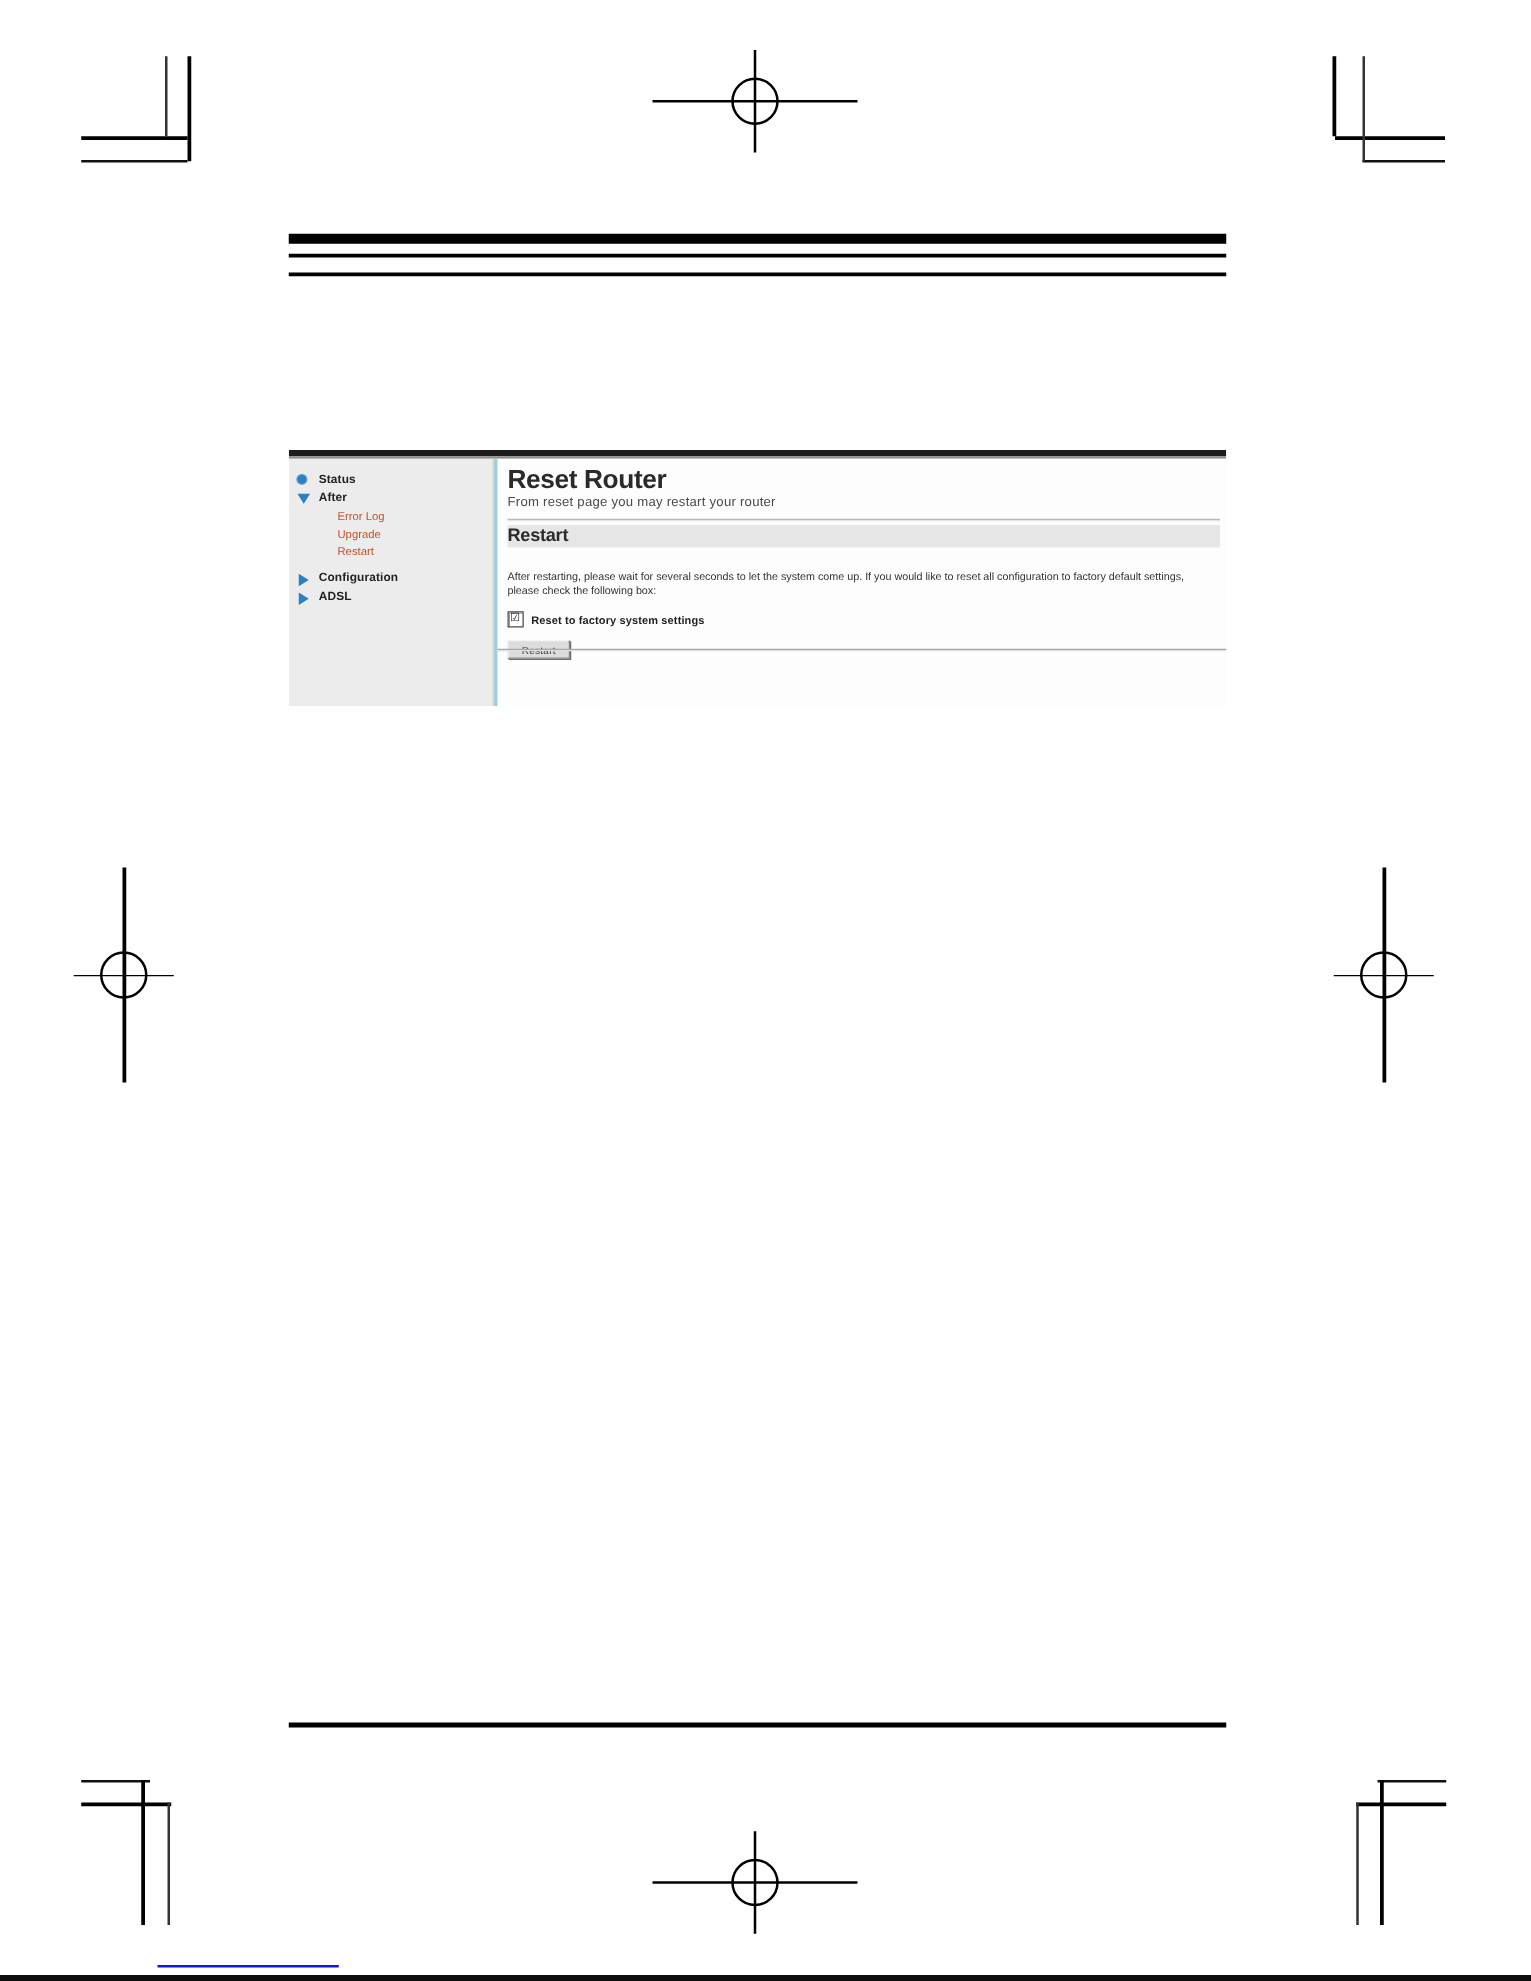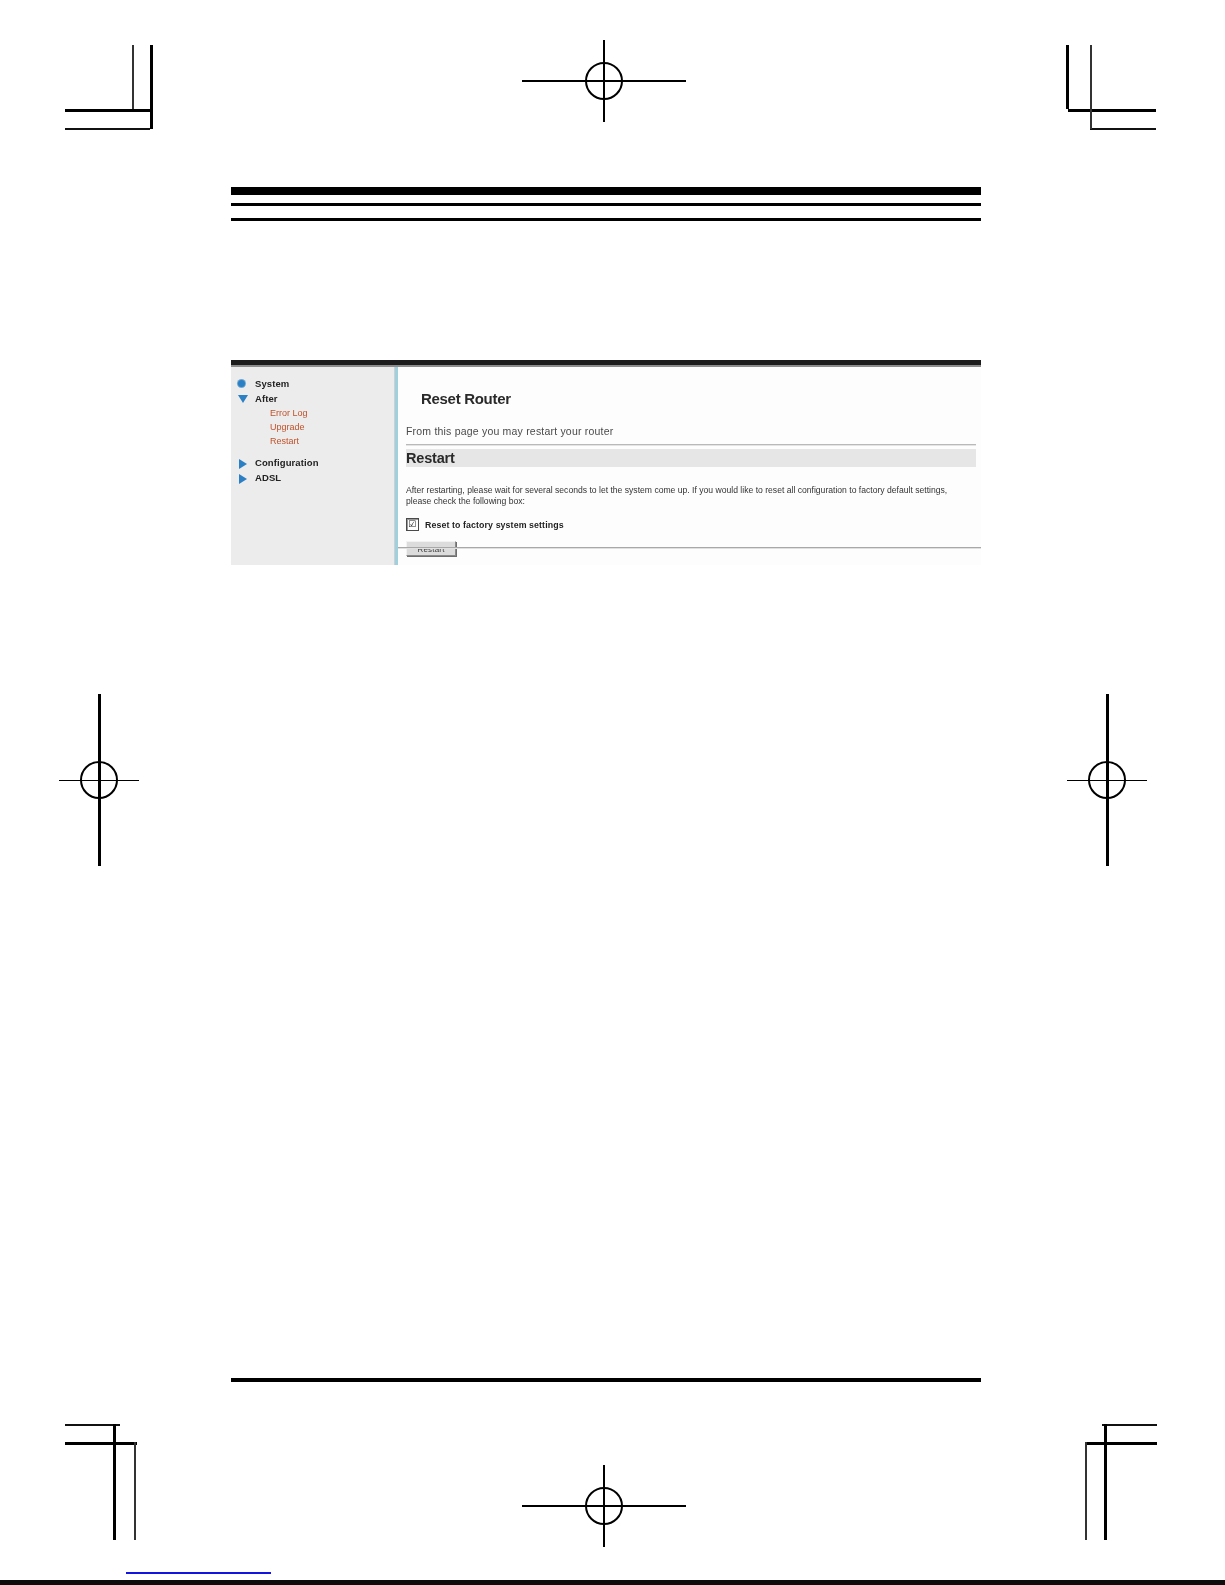--- a/index.html
+++ b/index.html
@@ -150,26 +150,26 @@
   .content {
     position: absolute;
     left: 164px; top: 7px;
     width: 586px; height: 198px;
     background: #fdfdfd;
     border-left: 3px solid #9fd0de;
   }
   .content-inner { padding: 6px 8px 0 8px; position: relative; }
 
   .page-title {
-    font-size: 15px;
+    font-size: 21px;
     font-weight: bold;
     color: #2a2a2a;
     letter-spacing: -0.3px;
     line-height: 22px;
-    margin: 15px;
+    margin: 0;
   }
   .page-sub {
     font-size: 10.5px;
     color: #4a4a4a;
     margin-top: 1px;
     letter-spacing: 0.2px;
   }
   .hr-grey {
     height: 1px;
     background: #b9b9b9;
@@ -320,21 +320,21 @@
   <div class="shot-topbar"></div>
   <div class="shot-topbar2"></div>
 
   <div class="sidebar">
     <div class="nav">
 
       <div class="nav-item">
         <span class="nav-icon">
             <span class="ico-dot"></span>
           </span>
-        <span class="nav-label">System</span>
+        <span class="nav-label">Status</span>
       </div>
 
       <div class="nav-item">
         <span class="nav-icon">
             <span class="ico-tri-down"></span>
           </span>
         <span class="nav-label">After</span>
       </div>
 
       <div class="nav-item nav-sub">
@@ -363,21 +363,21 @@
         <span class="nav-label">ADSL</span>
       </div>
 
     </div>
   </div>
 
   <div class="content">
     <div class="content-inner">
 
       <h1 class="page-title">Reset Router</h1>
-      <div class="page-sub">From this page you may restart your router</div>
+      <div class="page-sub">From reset page you may restart your router</div>
 
       <div class="hr-grey"></div>
 
       <div class="section-band">
         <div class="section-title">Restart</div>
       </div>
 
       <div class="section-body">After restarting, please wait for several seconds to let the system come up. If you would like to reset all configuration to factory default settings, please check the following box:</div>
 
       <div class="check-row">

